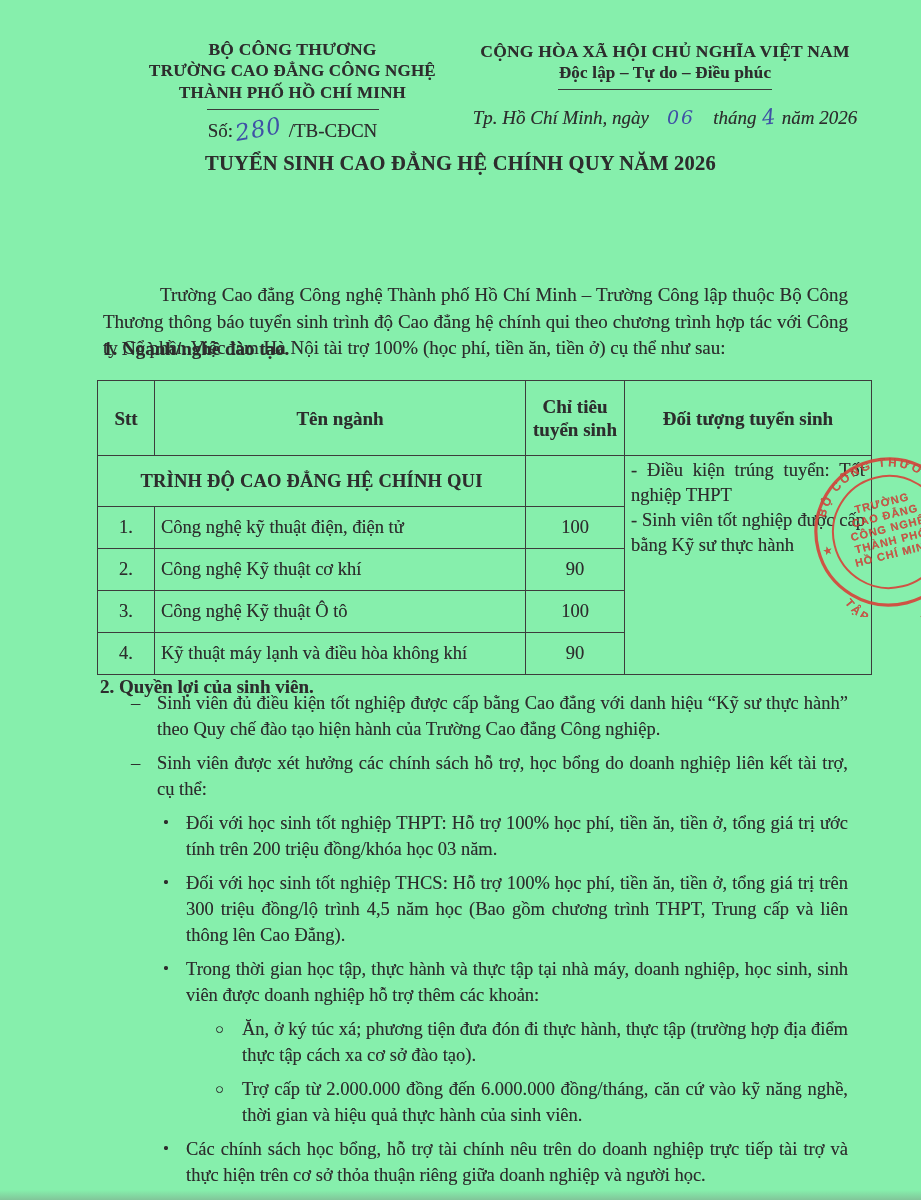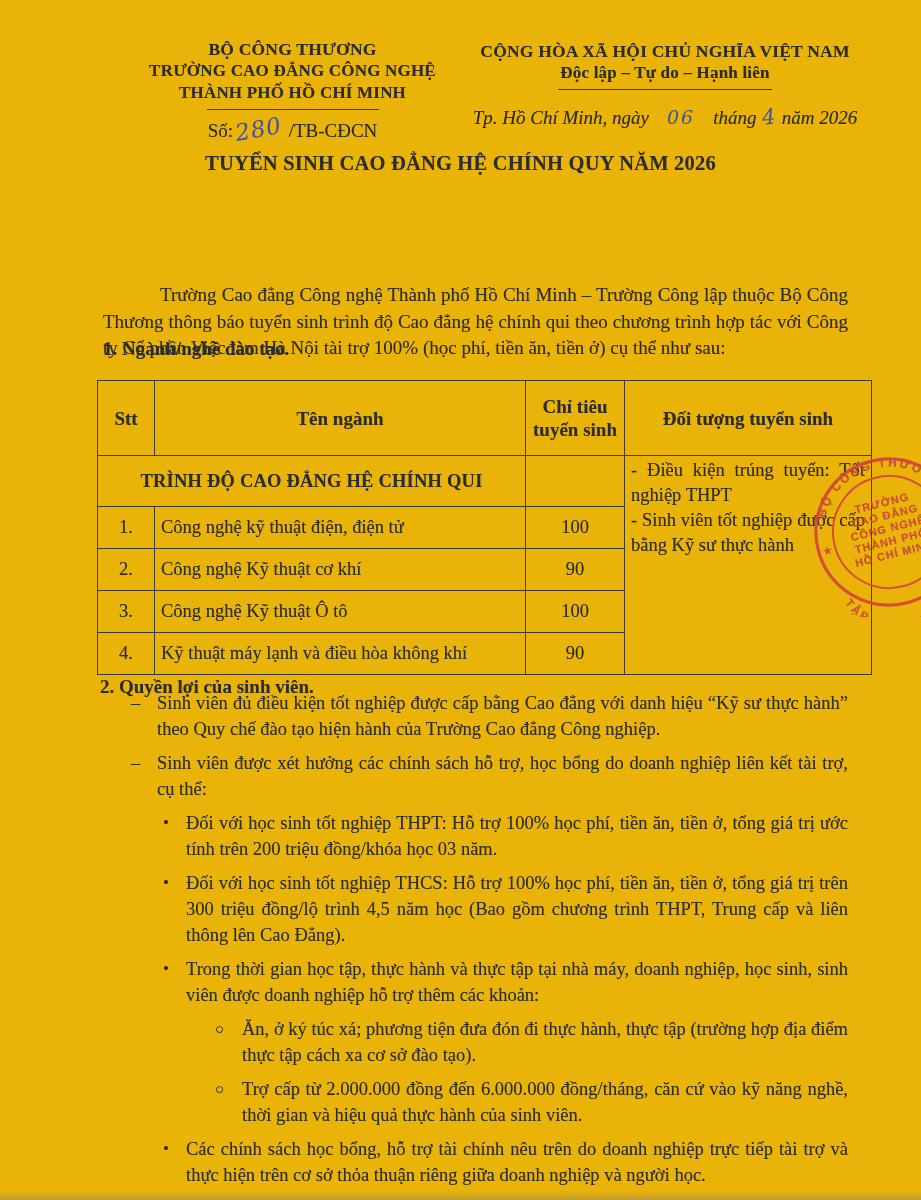--- a/index.html
+++ b/index.html
@@ -4,21 +4,21 @@
 <style>
   html,body{margin:0;padding:0;}
   body{
     width:921px;height:1200px;overflow:hidden;
     background:#f2f2f0;
     font-family:"Liberation Serif","DejaVu Serif",serif;
     color:#2d2d2d;
   }
   .page{
     position:relative;width:921px;height:1200px;overflow:hidden;
-    background:#eab308;
+    background:#86efac;
     text-shadow:0 0 .6px rgba(45,45,45,.45);
   }
   .page::after{ 
     content:"";position:absolute;left:0;bottom:0;width:100%;height:10px;
     background:linear-gradient(to bottom,rgba(120,120,118,0),rgba(120,120,118,.35));
     pointer-events:none;
   }
   
   .hdr-left{position:absolute;left:110px;top:38px;width:365px;text-align:center;}
   .hdr-right{position:absolute;left:450px;top:40px;width:430px;text-align:center;}
@@ -86,21 +86,21 @@
   <div class="hdr-left">
     <div class="org-line">BỘ CÔNG THƯƠNG</div>
     <div class="org-line small">TRƯỜNG CAO ĐẲNG CÔNG NGHỆ</div>
     <div class="org-line small">THÀNH PHỐ HỒ CHÍ MINH</div>
     <div class="rule rule-left"></div>
     <div class="so-line"><span>Số:</span><span class="hand hand-280">280</span> <span>/TB-CĐCN</span></div>
   </div>
 
   <div class="hdr-right">
     <div class="org-line">CỘNG HÒA XÃ HỘI CHỦ NGHĨA VIỆT NAM</div>
-    <div class="org-line small">Độc lập – Tự do – Hạnh liên</div>
+    <div class="org-line small">Độc lập – Tự do – Điều phúc</div>
     <div class="rule rule-right"></div>
     <div class="date-line"><span>Tp. Hồ Chí Minh, ngày</span><span class="hand hand-day">06</span><span>tháng</span><span class="hand hand-month">4</span><span>năm 2026</span></div>
   </div>
 
   <div class="title-block">
     <div class="title-line">TUYỂN SINH CAO ĐẲNG HỆ CHÍNH QUY NĂM 2026</div>
   </div>
 
   <p class="intro">Trường Cao đẳng Công nghệ Thành phố Hồ Chí Minh – Trường Công lập thuộc Bộ Công Thương thông báo tuyển sinh trình độ Cao đẳng hệ chính qui theo chương trình hợp tác với Công ty Cổ phần Việc làm Hà Nội tài trợ 100% (học phí, tiền ăn, tiền ở) cụ thể như sau:</p>
 

